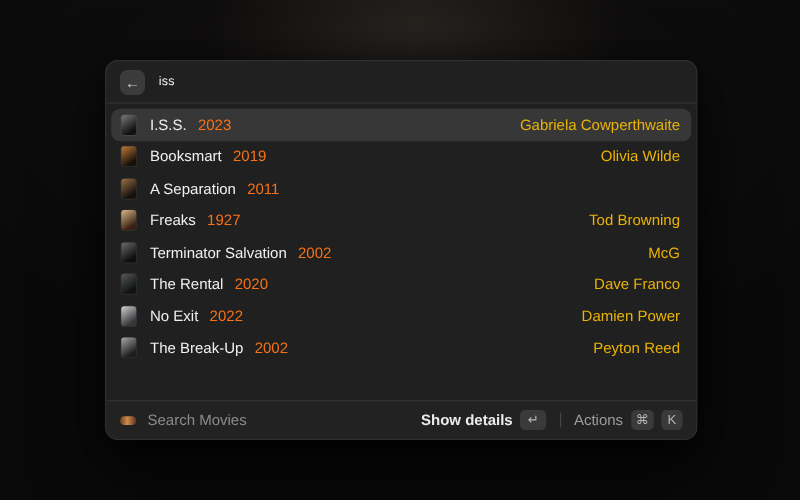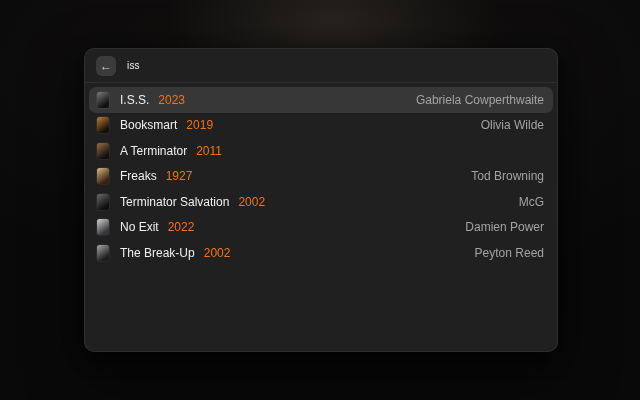--- a/index.html
+++ b/index.html
@@ -82,21 +82,21 @@
     white-space: nowrap;
   }
   .year {
     color: #f97316;
     font-size: 12px;
     margin-left: 9px;
     white-space: nowrap;
   }
   .subtitle {
     margin-left: auto;
-    color: #a3a3a3;
+    color: #eab308;
     font-size: 12px;
     white-space: nowrap;
   }
 
   
   .footer {
     flex: 0 0 31px;
     height: 31px;
     display: flex;
     align-items: center;
@@ -168,43 +168,63 @@
     <span class="subtitle">Gabriela Cowperthwaite</span>
   </div>
       <div class="row">
     <span class="thumb" style="background: linear-gradient(145deg, rgb(192, 122, 56) 0%, rgb(23, 16, 9) 78%);"></span>
     <span class="title">Booksmart</span>
     <span class="year">2019</span>
     <span class="subtitle">Olivia Wilde</span>
   </div>
       <div class="row">
     <span class="thumb" style="background: linear-gradient(145deg, rgb(154, 112, 70) 0%, rgb(20, 16, 13) 78%);"></span>
-    <span class="title">A Terminator</span>
+    <span class="title">A Separation</span>
     <span class="year">2011</span>
   </div>
       <div class="row">
     <span class="thumb" style="background: linear-gradient(145deg, rgb(217, 184, 135) 0%, rgb(58, 32, 18) 78%);"></span>
     <span class="title">Freaks</span>
     <span class="year">1927</span>
     <span class="subtitle">Tod Browning</span>
   </div>
       <div class="row">
     <span class="thumb" style="background: linear-gradient(145deg, rgb(107, 107, 104) 0%, rgb(14, 14, 14) 78%);"></span>
     <span class="title">Terminator Salvation</span>
     <span class="year">2002</span>
     <span class="subtitle">McG</span>
   </div>
       <div class="row">
+    <span class="thumb" style="background: linear-gradient(145deg, rgb(86, 91, 85) 0%, rgb(16, 19, 17) 78%);"></span>
+    <span class="title">The Rental</span>
+    <span class="year">2020</span>
+    <span class="subtitle">Dave Franco</span>
+  </div>
+      <div class="row">
     <span class="thumb" style="background: linear-gradient(145deg, rgb(210, 210, 210) 0%, rgb(53, 53, 58) 78%);"></span>
     <span class="title">No Exit</span>
     <span class="year">2022</span>
     <span class="subtitle">Damien Power</span>
   </div>
       <div class="row">
     <span class="thumb" style="background: linear-gradient(145deg, rgb(168, 168, 168) 0%, rgb(29, 29, 31) 78%);"></span>
     <span class="title">The Break-Up</span>
     <span class="year">2002</span>
     <span class="subtitle">Peyton Reed</span>
   </div>
     </div>
 
+  <div class="footer">
+    <span class="ext-icon" style="background: linear-gradient(90deg, rgb(110, 61, 32) 0%, rgb(207, 141, 74) 45%, rgb(89, 50, 32) 100%);"></span>
+    <span class="source-label">Search Movies</span>
+    <div class="footer-right">
+      <span class="action-label">Show details</span>
+      <span class="key-badge wide">↵</span>
+      <span class="vsep"></span>
+      <span class="action-label secondary">Actions</span>
+      <span class="key-group">
+        <span class="key-badge">⌘</span>
+        <span class="key-badge">K</span>
+      </span>
+    </div>
+  </div>
 
 </div>
 
 </body></html>

